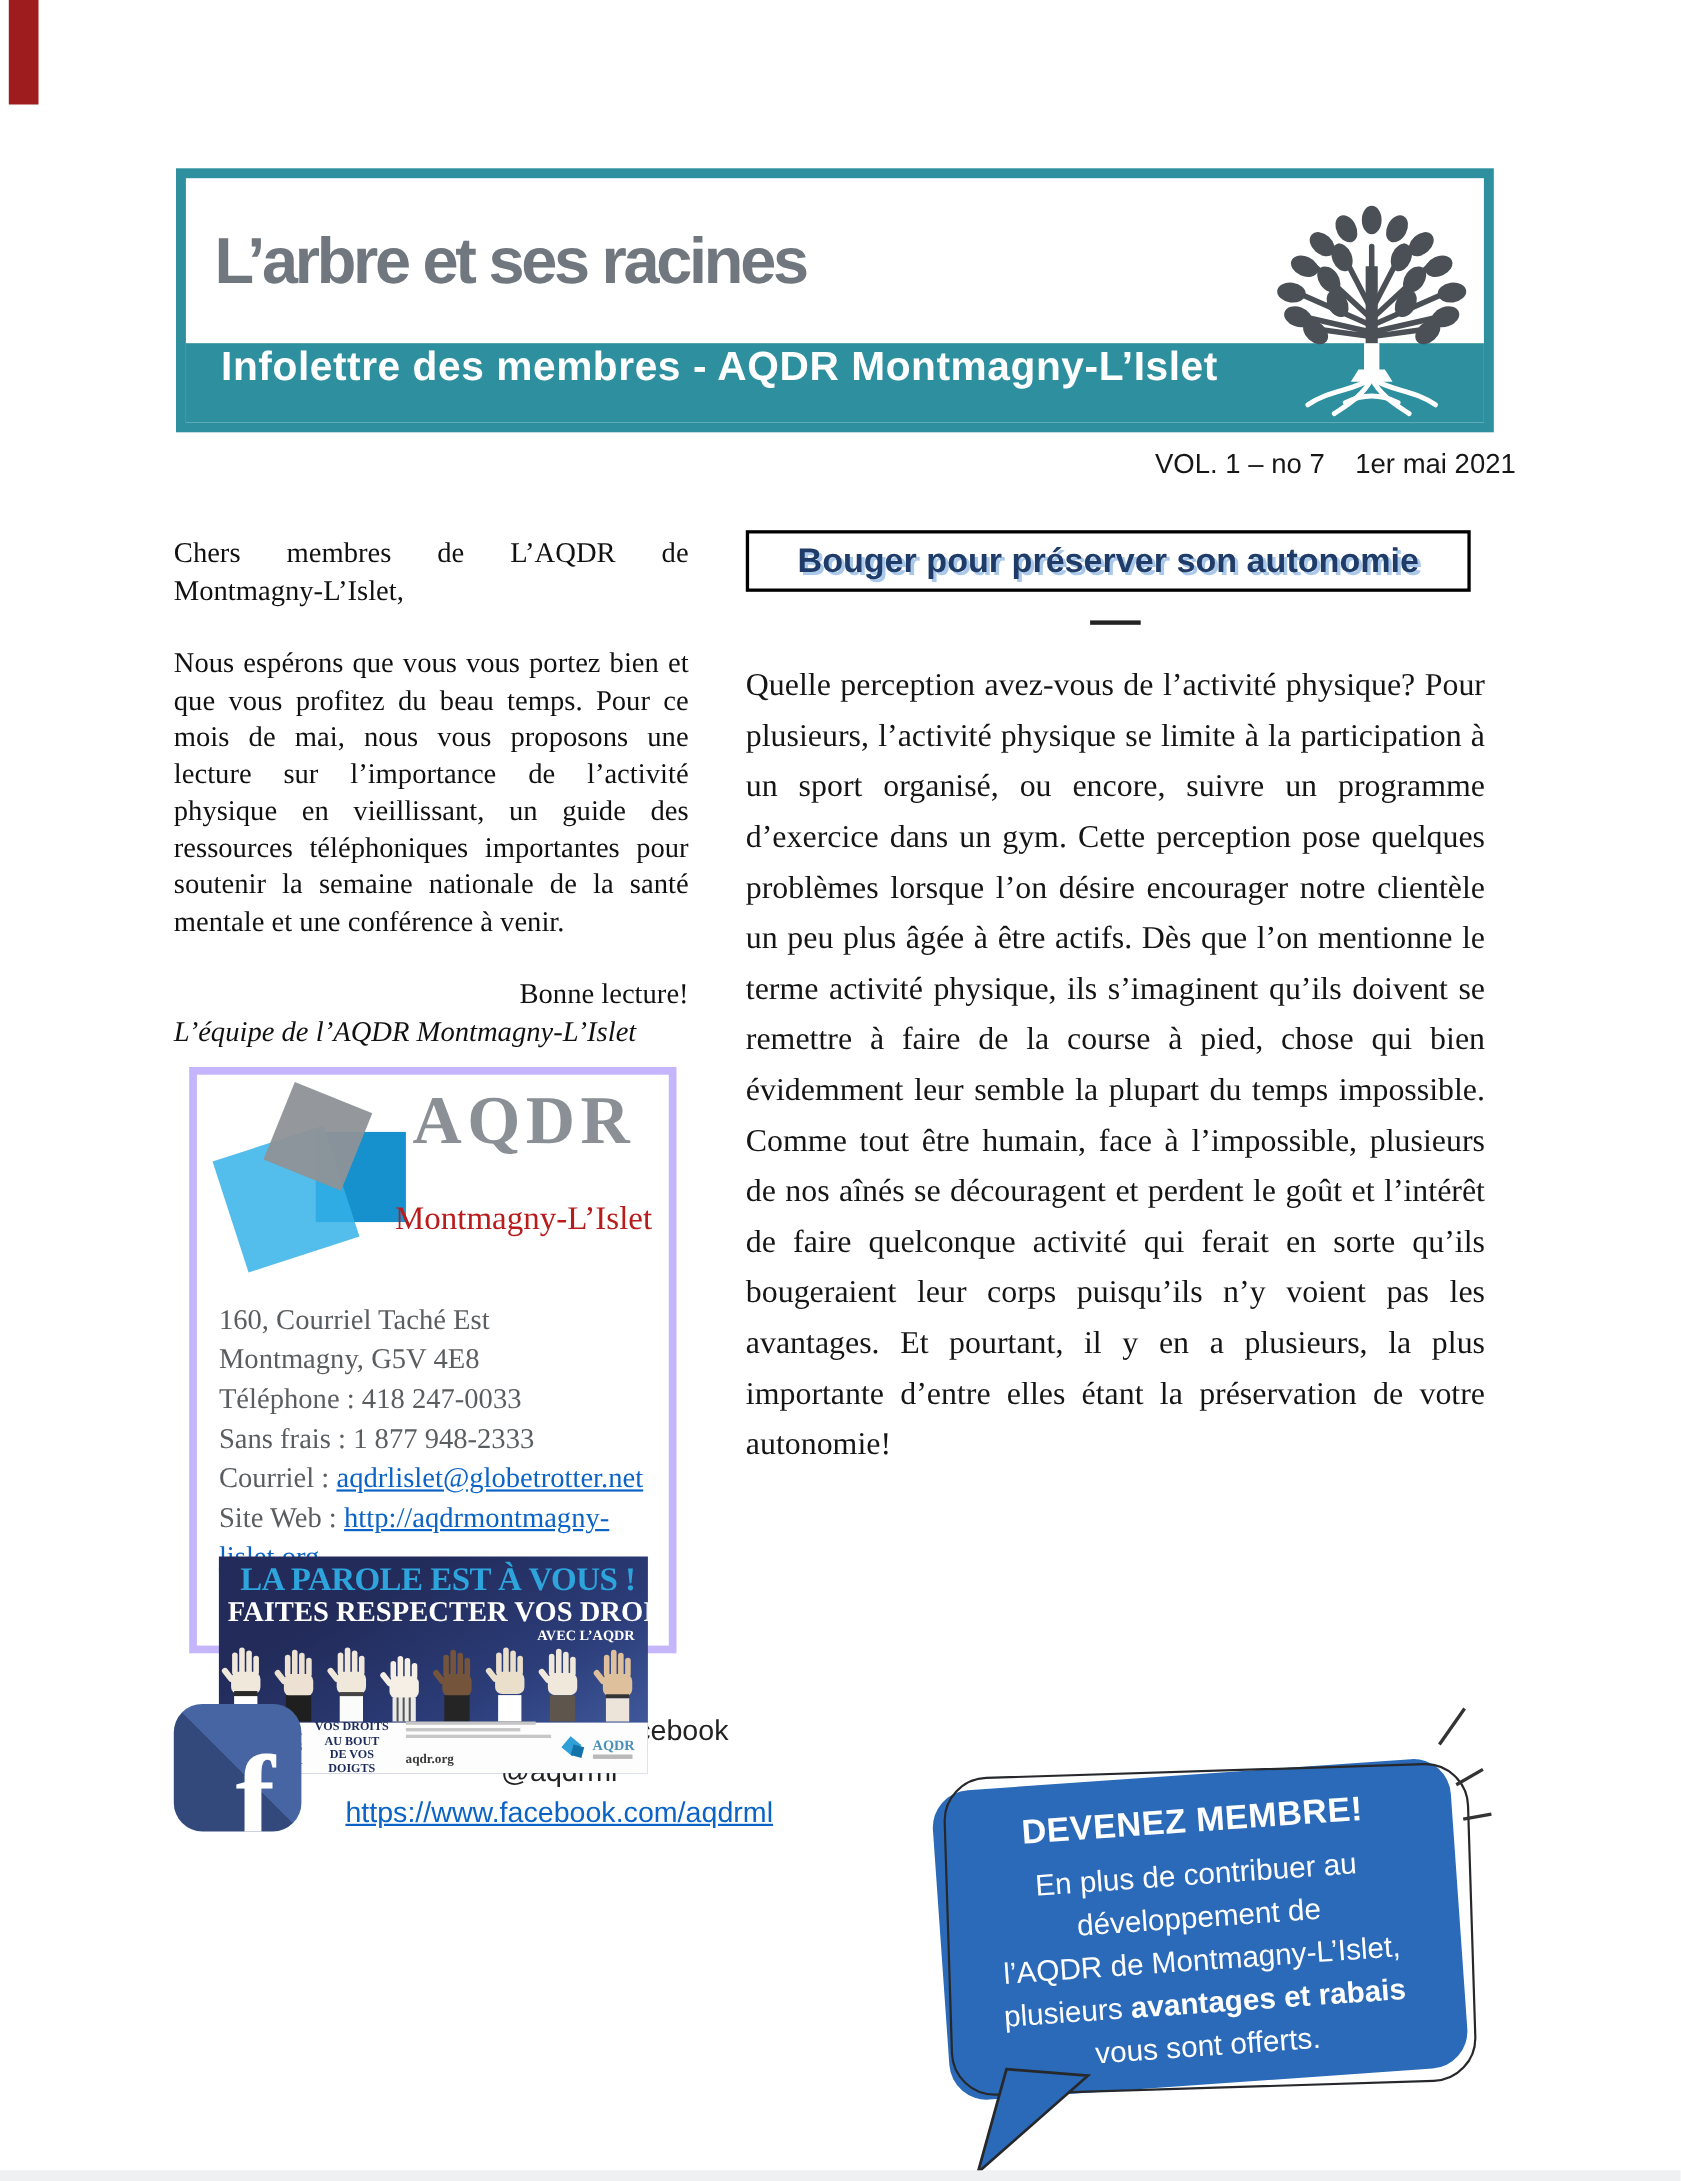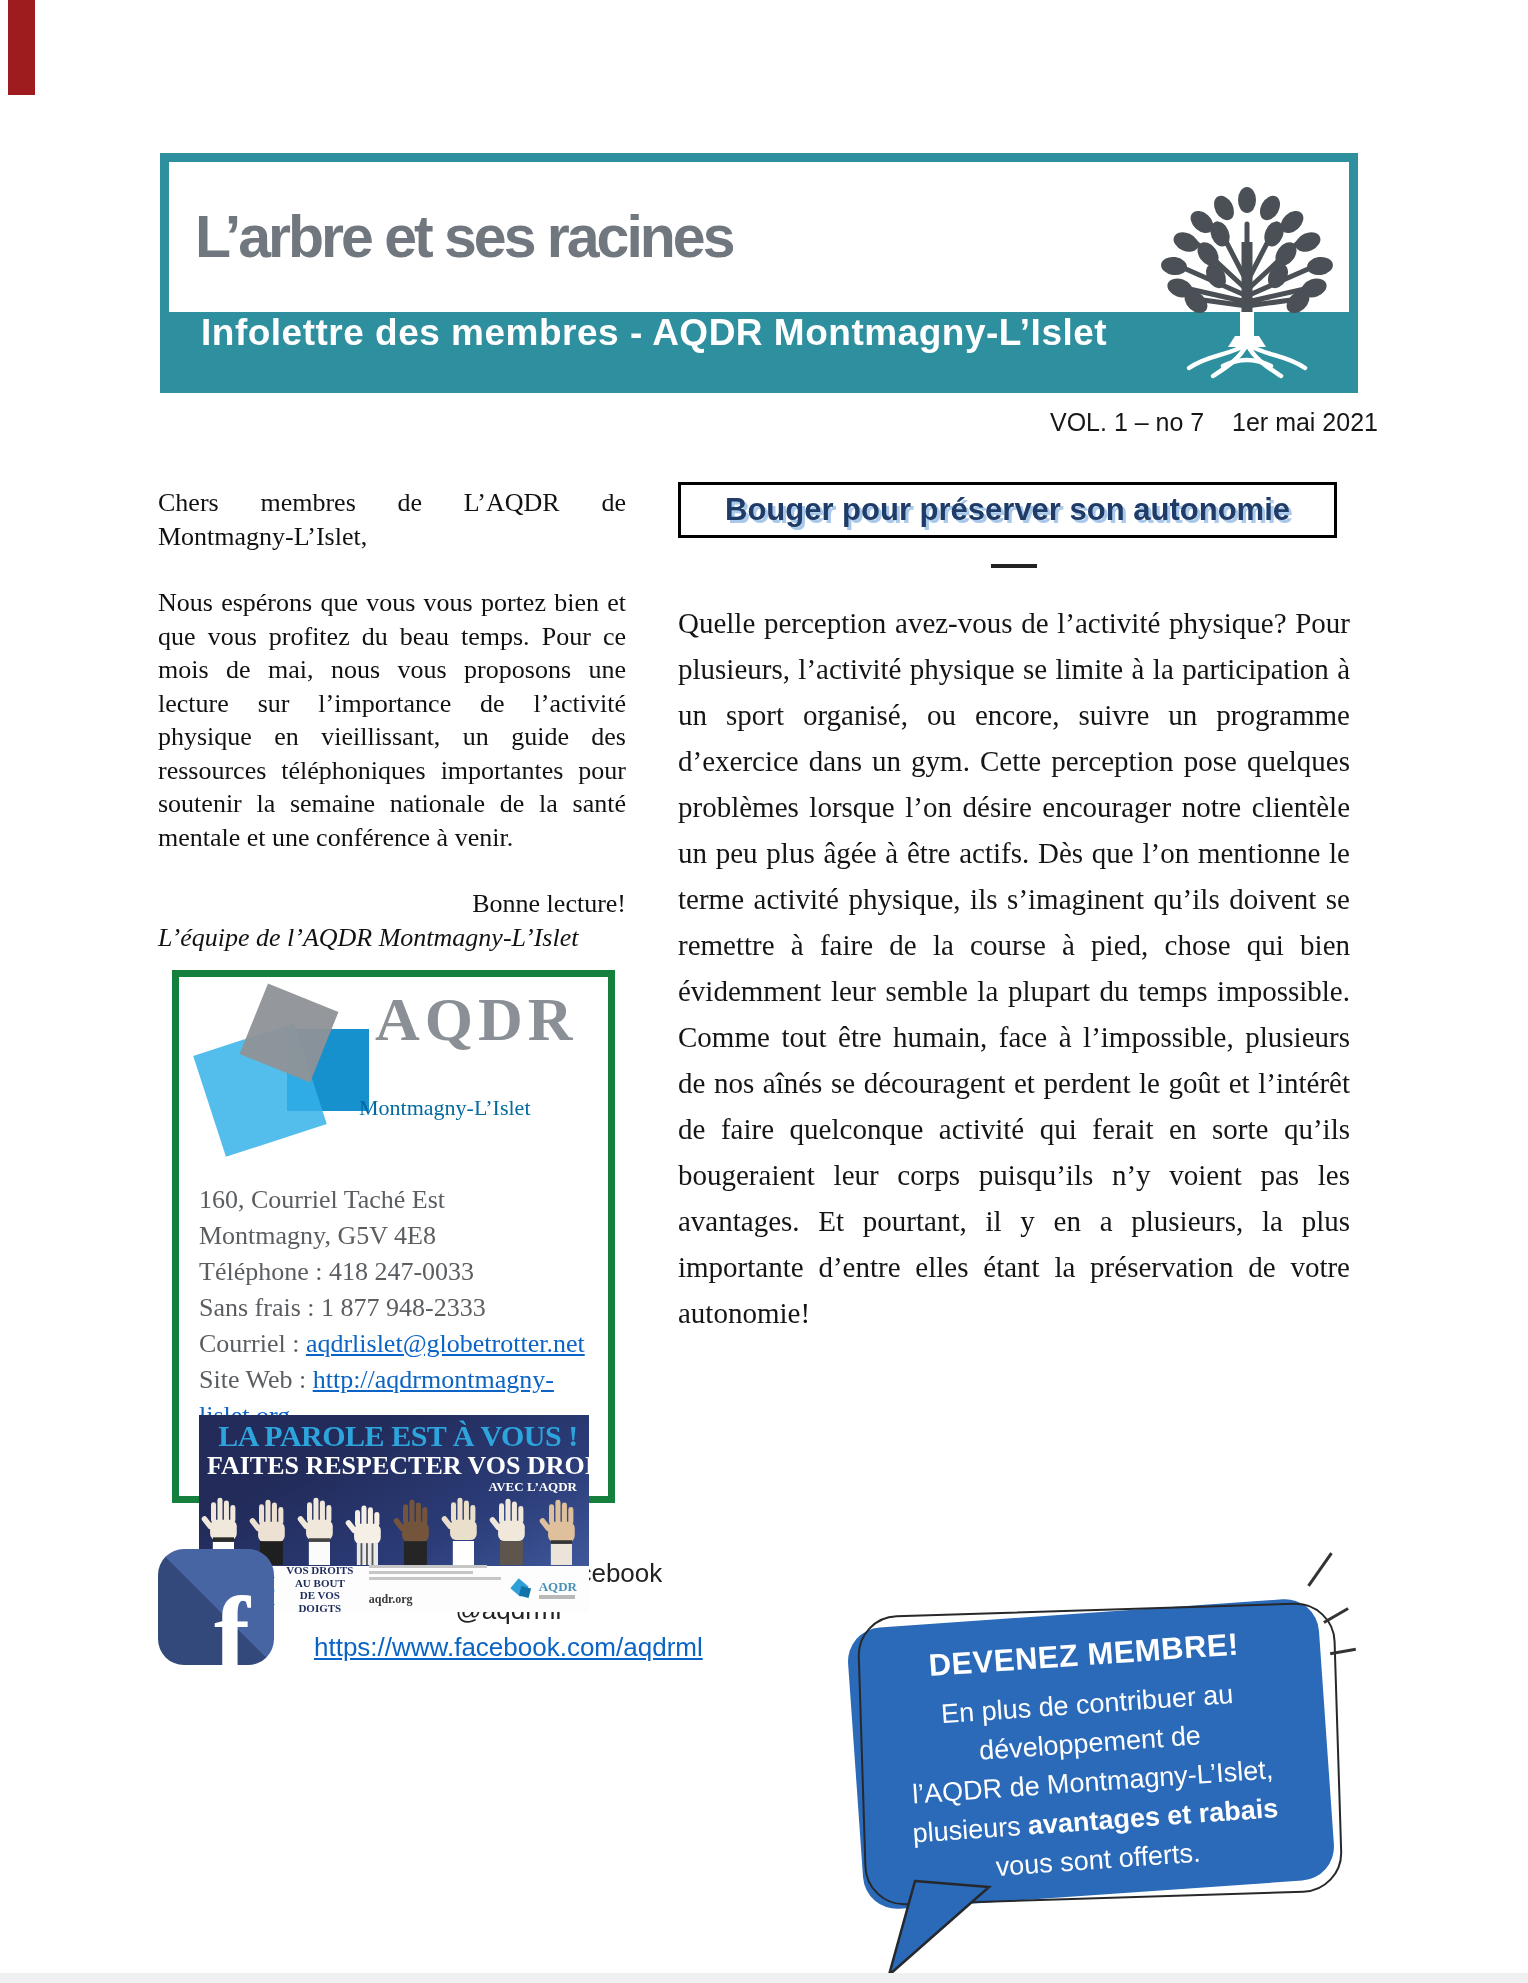--- a/index.html
+++ b/index.html
@@ -23,29 +23,29 @@
          font-size:25px;color:#161616;white-space:pre;}
 
   
   .leftcol{position:absolute;left:158px;top:486px;width:468px;
            font-family:"Liberation Serif",serif;font-size:26px;line-height:33.5px;color:#111;}
   .leftcol .para{margin:0 0 33px 0;text-align:justify;}
   .closing{text-align:right;margin:0;}
   .signature{text-align:left;font-weight:normal;font-style:italic;margin:0;}
 
   .card{position:relative;margin:16px 0 0 14px;width:443px;height:533px;
-        border:7px solid #15803d;background:#fff;box-sizing:border-box;}
+        border:7px solid #c4b5fd;background:#fff;box-sizing:border-box;}
   .logo-area{position:relative;height:205px;}
   .sq{position:absolute;}
   .sq-gray{left:72px;top:18px;width:76px;height:76px;background:#8e9297;transform:rotate(22deg);opacity:.95;z-index:3;}
   .sq-lblue{left:28px;top:60px;width:106px;height:106px;background:#35b1e8;transform:rotate(-18deg);opacity:.85;z-index:2;}
   .sq-blue{left:108px;top:52px;width:82px;height:82px;background:#1790ce;z-index:1;}
   .logo-acronym{position:absolute;left:196px;top:26px;font-size:62px;font-weight:bold;
                 color:#8b9096;letter-spacing:5px;z-index:4;}
-  .logo-region{position:absolute;left:180px;top:114px;font-size:22px;color:#0369a1;z-index:4;}
+  .logo-region{position:absolute;left:180px;top:114px;font-size:30px;color:#b91c1c;z-index:4;}
   .addr{padding-left:20px;font-size:26px;line-height:36px;color:#5b5e61;width:400px;}
   .weblink{color:#0b63c5;text-decoration:underline;cursor:pointer;}
 
   
   .poster{position:absolute;left:20px;top:438px;width:390px;height:197px;
           background:linear-gradient(150deg,#222b59 25%,#2b3c78 62%,#4763a8 100%);overflow:hidden;}
   .poster-title{color:#2ea4dd;font-weight:bold;font-size:30px;line-height:32px;
                 padding:5px 0 0 8px;letter-spacing:-0.5px;white-space:nowrap;text-align:center;}
   .poster-sub{color:#ffffff;font-weight:bold;font-size:26px;line-height:27px;padding-left:8px;white-space:nowrap;}
   .poster-tag{color:#ffffff;font-weight:bold;font-size:13px;text-align:right;padding-right:12px;line-height:16px;}

